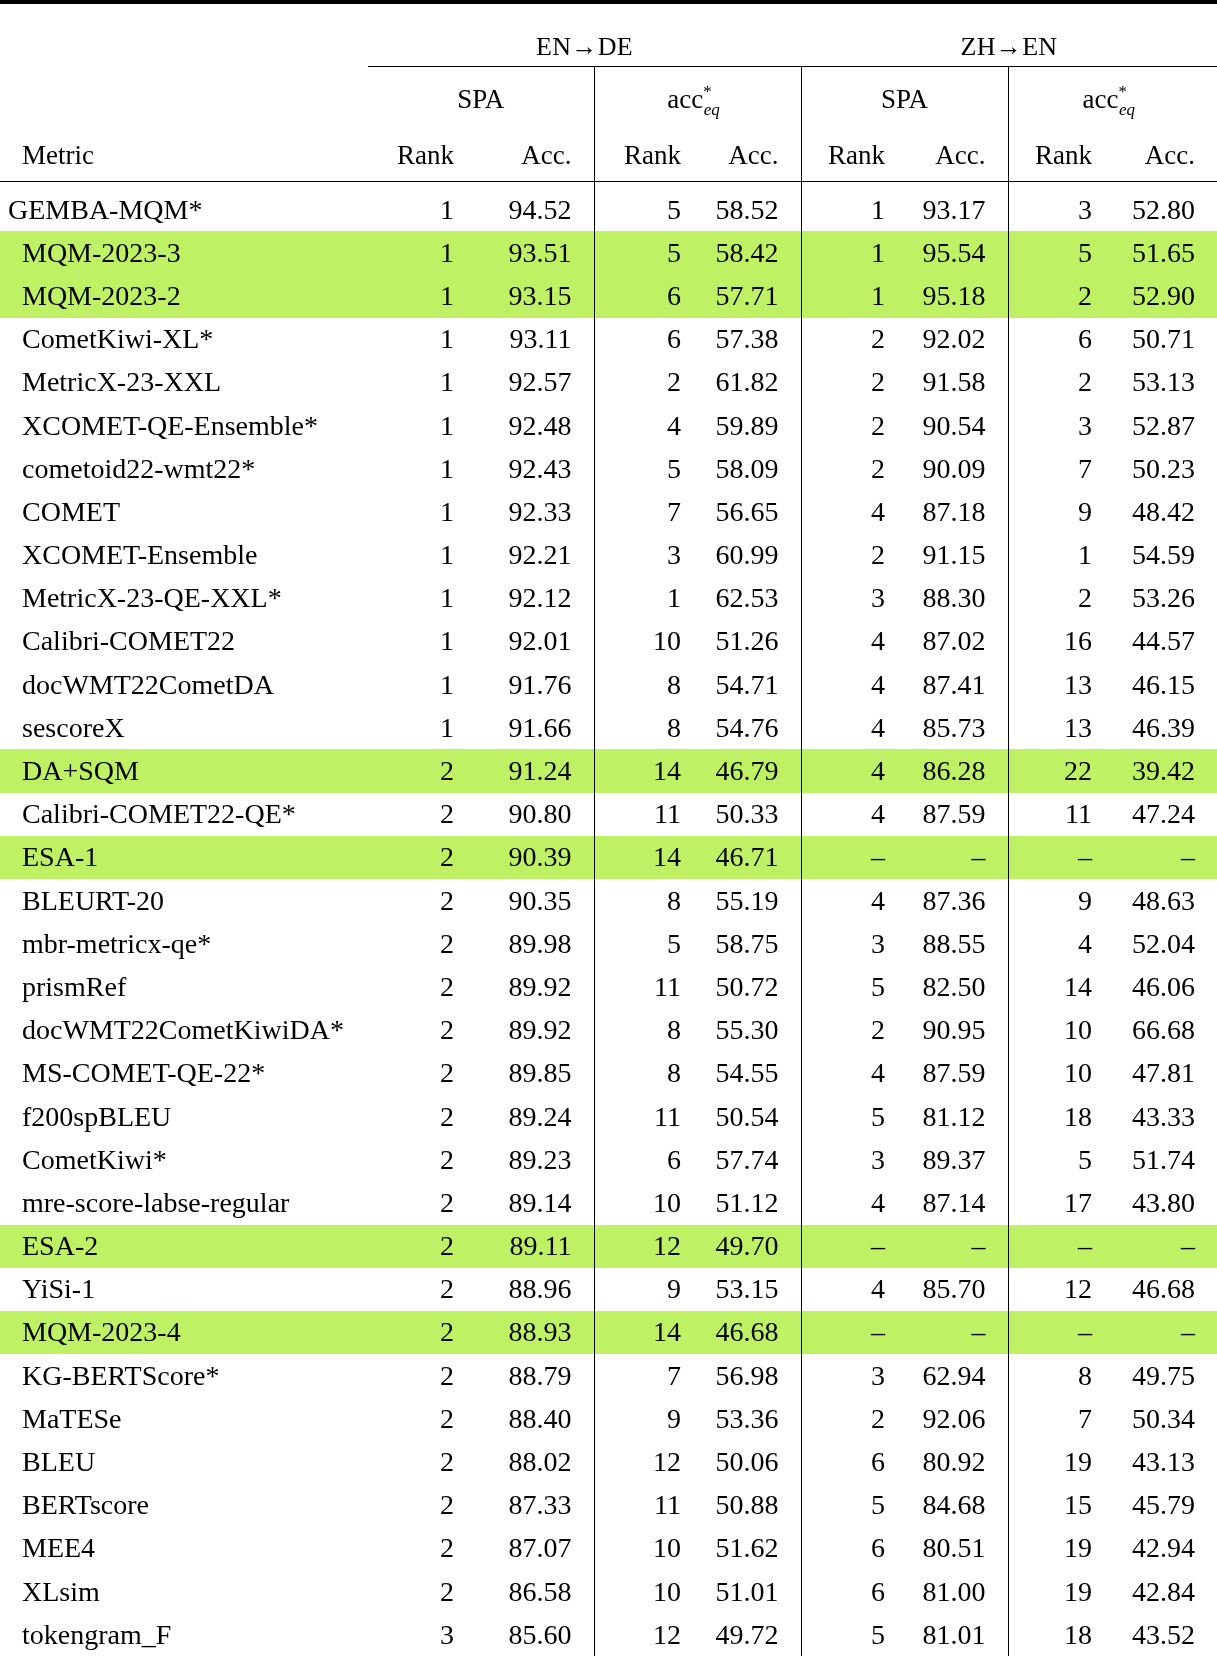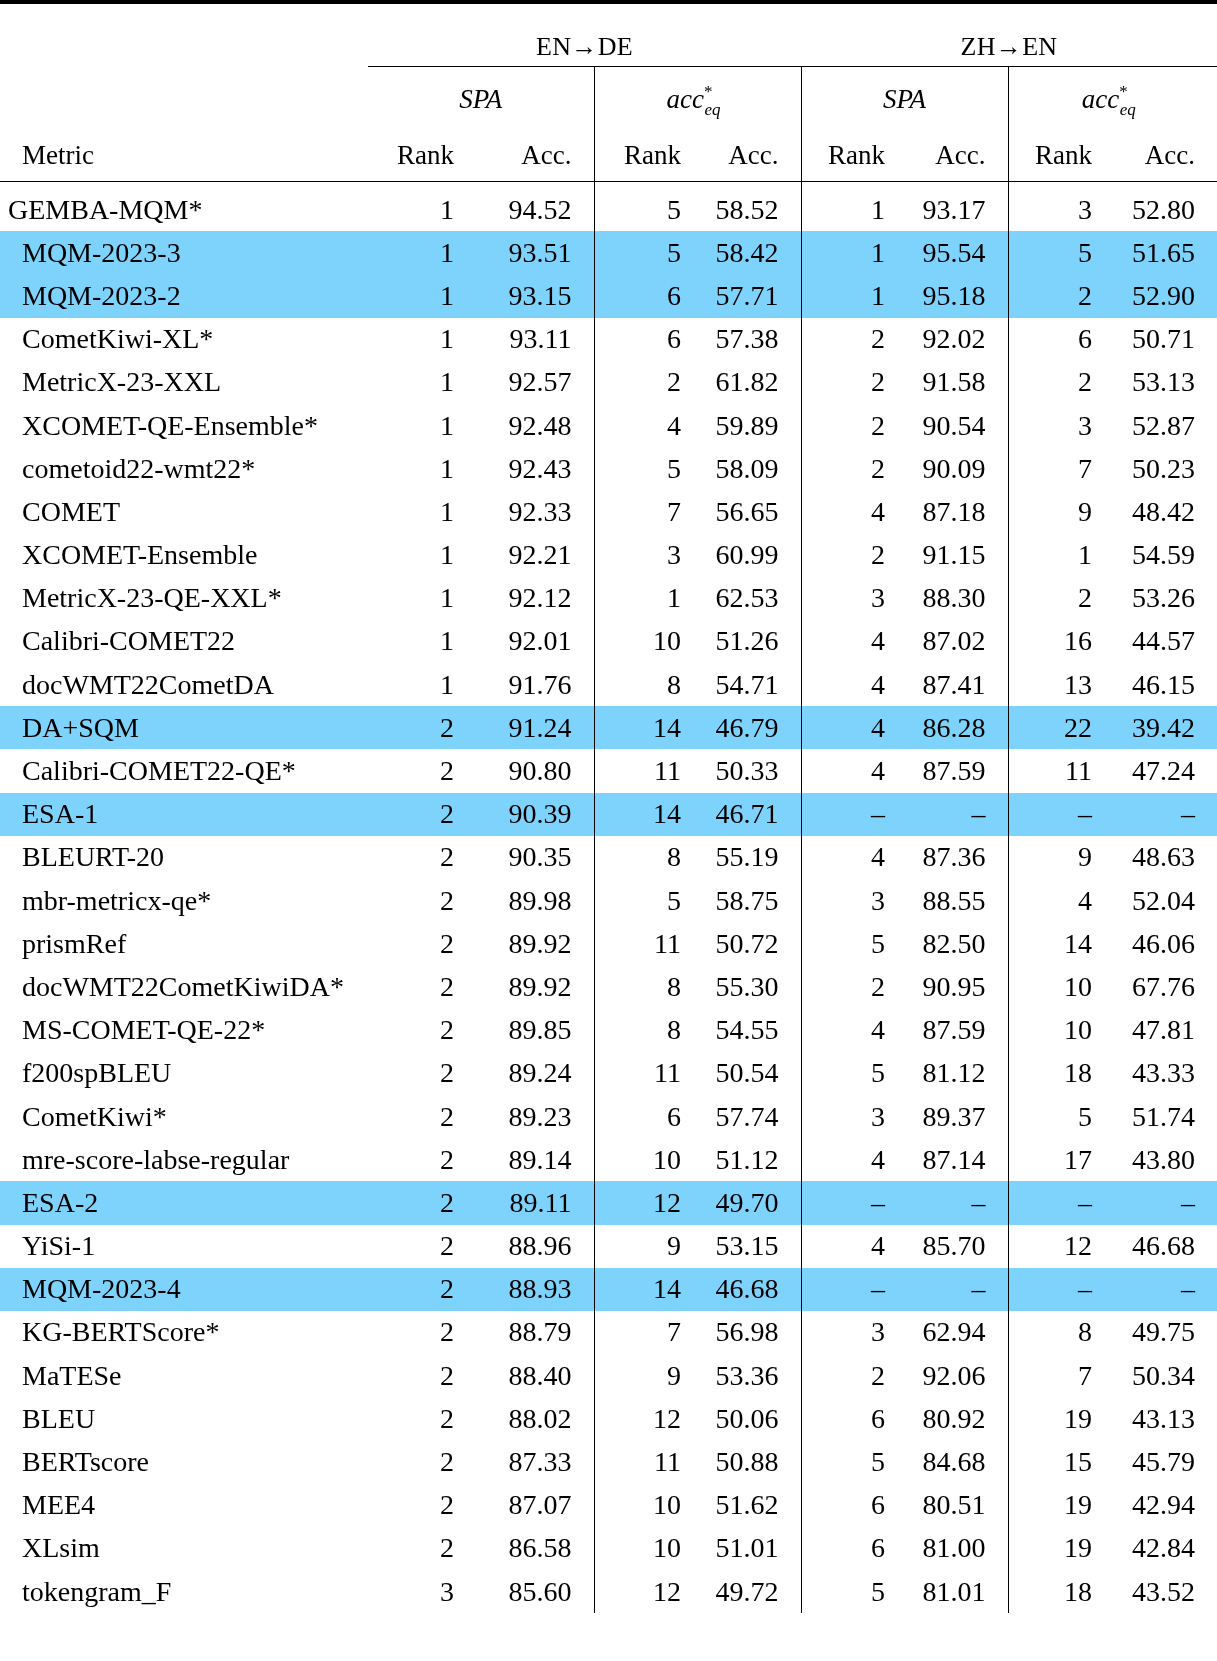--- a/index.html
+++ b/index.html
@@ -104,36 +104,36 @@
 
   
   tbody tr:first-child td { padding-top: 6px; padding-left: 8px; }
 
   
   .acc-eq {
     display: inline-block;
     position: relative;
     white-space: nowrap;
   }
-  .acc-eq .base { font-size: 27px; font-style: italic; }
+  .acc-eq .base { font-size: 27px; }
   .acc-eq .sup {
     font-size: 17px;
     position: relative;
     top: -11px;
     left: 0px;
   }
   .acc-eq .sub {
     font-size: 17px;
     font-style: italic;
     position: relative;
     top: 7px;
     left: -8px;
   }
 </style>
-<style>tbody tr.shaded td { background: #7dd3fc; }</style></head>
+<style>tbody tr.shaded td { background: #bef264; }</style></head>
 <body>
 
 <div class="table-wrap">
   <table class="results">
     <colgroup>
       <col class="c-metric">
         <col class="c-r1">
         <col class="c-a1">
         <col class="c-r2">
         <col class="c-a2">
@@ -309,20 +309,31 @@
           <td class="metric">docWMT22CometDA</td>
           <td class="num">1</td>
           <td class="num">91.76</td>
           <td class="num vsep-left">8</td>
           <td class="num">54.71</td>
           <td class="num vsep-left">4</td>
           <td class="num">87.41</td>
           <td class="num vsep-left">13</td>
           <td class="num">46.15</td>
         </tr>
+        <tr>
+          <td class="metric">sescoreX</td>
+          <td class="num">1</td>
+          <td class="num">91.66</td>
+          <td class="num vsep-left">8</td>
+          <td class="num">54.76</td>
+          <td class="num vsep-left">4</td>
+          <td class="num">85.73</td>
+          <td class="num vsep-left">13</td>
+          <td class="num">46.39</td>
+        </tr>
         <tr class="shaded">
           <td class="metric">DA+SQM</td>
           <td class="num">2</td>
           <td class="num">91.24</td>
           <td class="num vsep-left">14</td>
           <td class="num">46.79</td>
           <td class="num vsep-left">4</td>
           <td class="num">86.28</td>
           <td class="num vsep-left">22</td>
           <td class="num">39.42</td>
@@ -384,21 +395,21 @@
         </tr>
         <tr>
           <td class="metric">docWMT22CometKiwiDA*</td>
           <td class="num">2</td>
           <td class="num">89.92</td>
           <td class="num vsep-left">8</td>
           <td class="num">55.30</td>
           <td class="num vsep-left">2</td>
           <td class="num">90.95</td>
           <td class="num vsep-left">10</td>
-          <td class="num">67.76</td>
+          <td class="num">66.68</td>
         </tr>
         <tr>
           <td class="metric">MS-COMET-QE-22*</td>
           <td class="num">2</td>
           <td class="num">89.85</td>
           <td class="num vsep-left">8</td>
           <td class="num">54.55</td>
           <td class="num vsep-left">4</td>
           <td class="num">87.59</td>
           <td class="num vsep-left">10</td>

